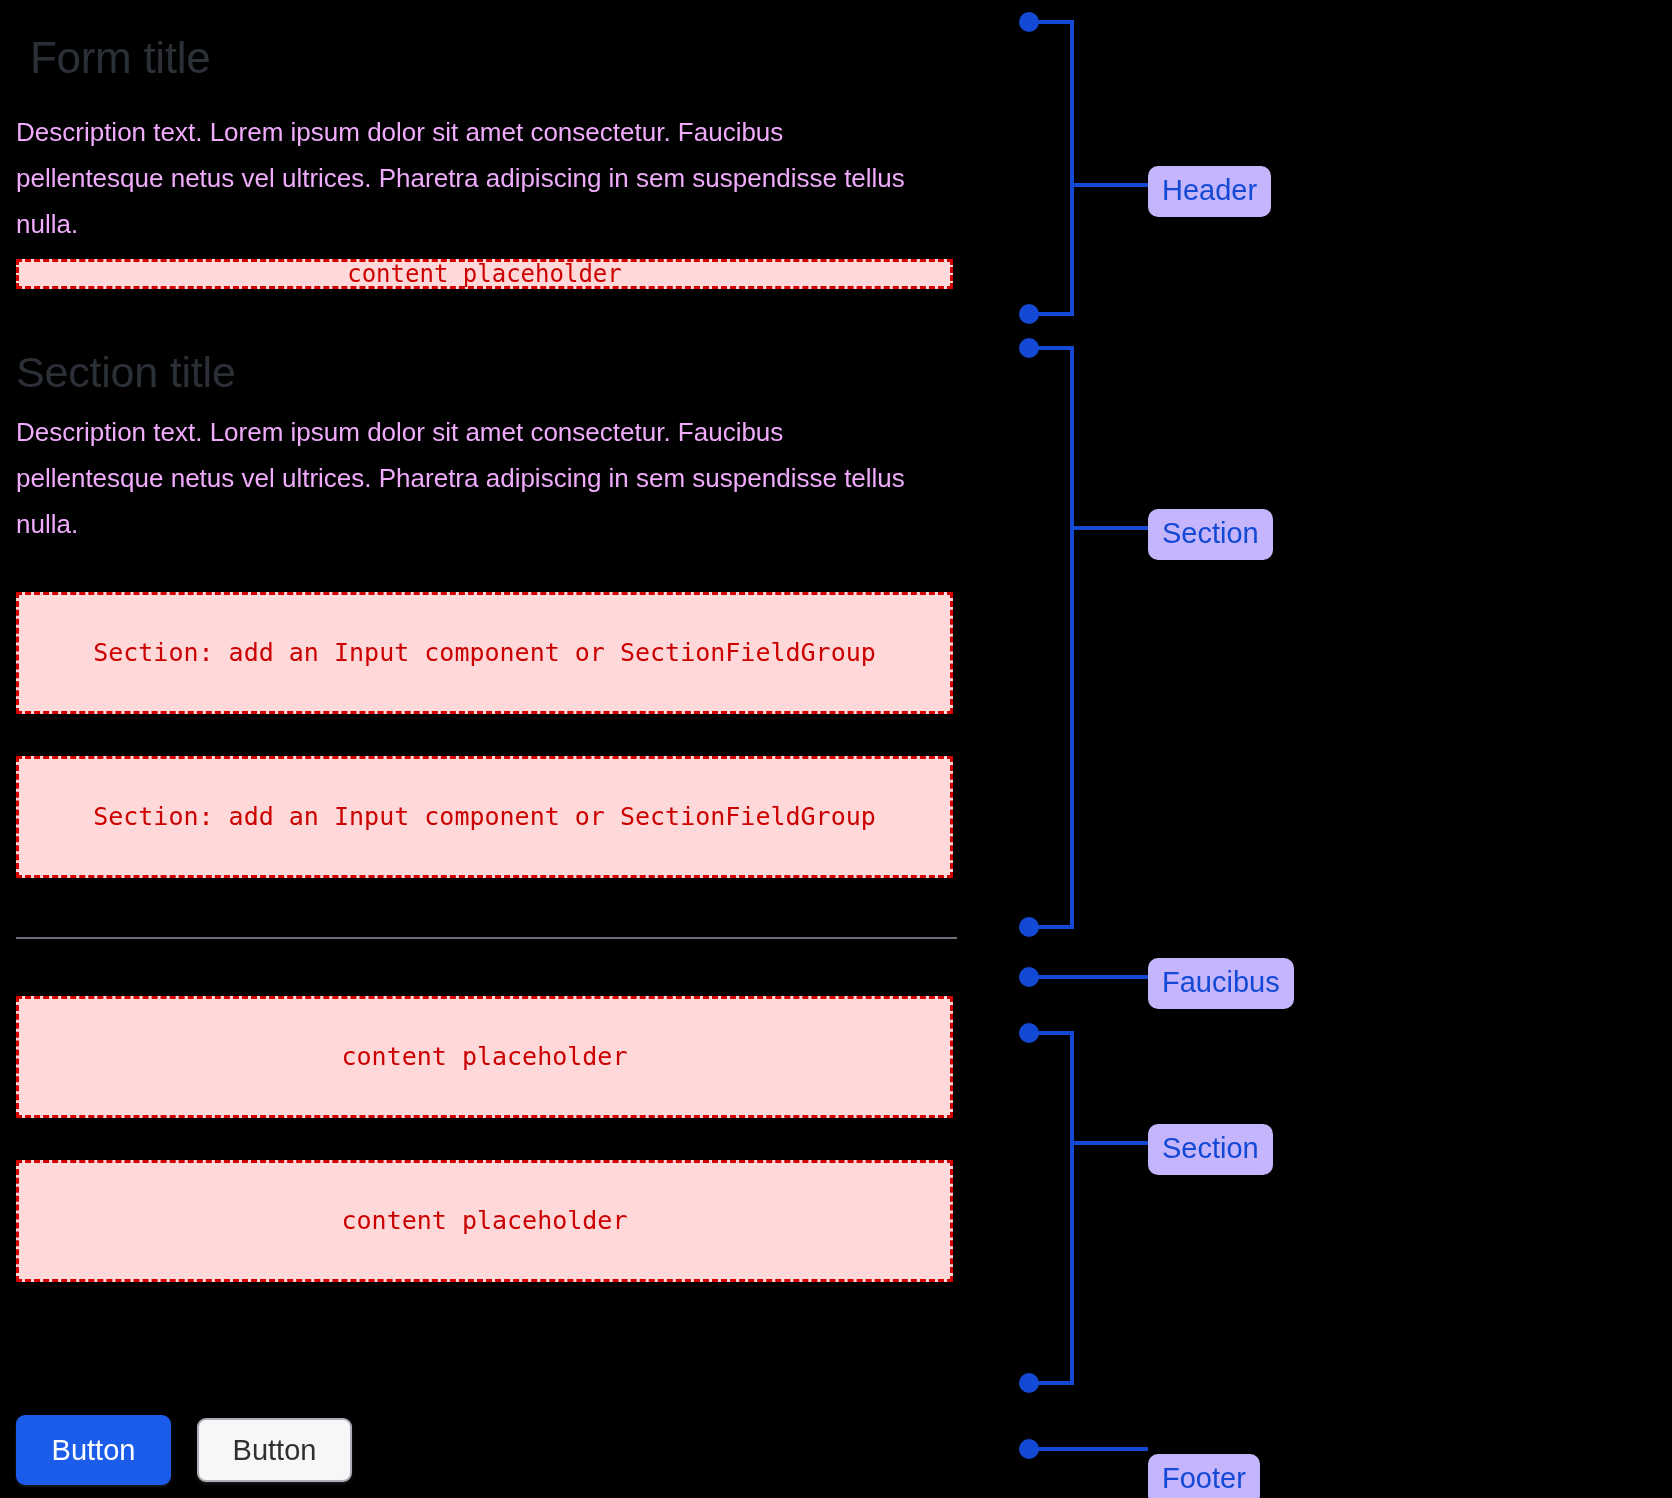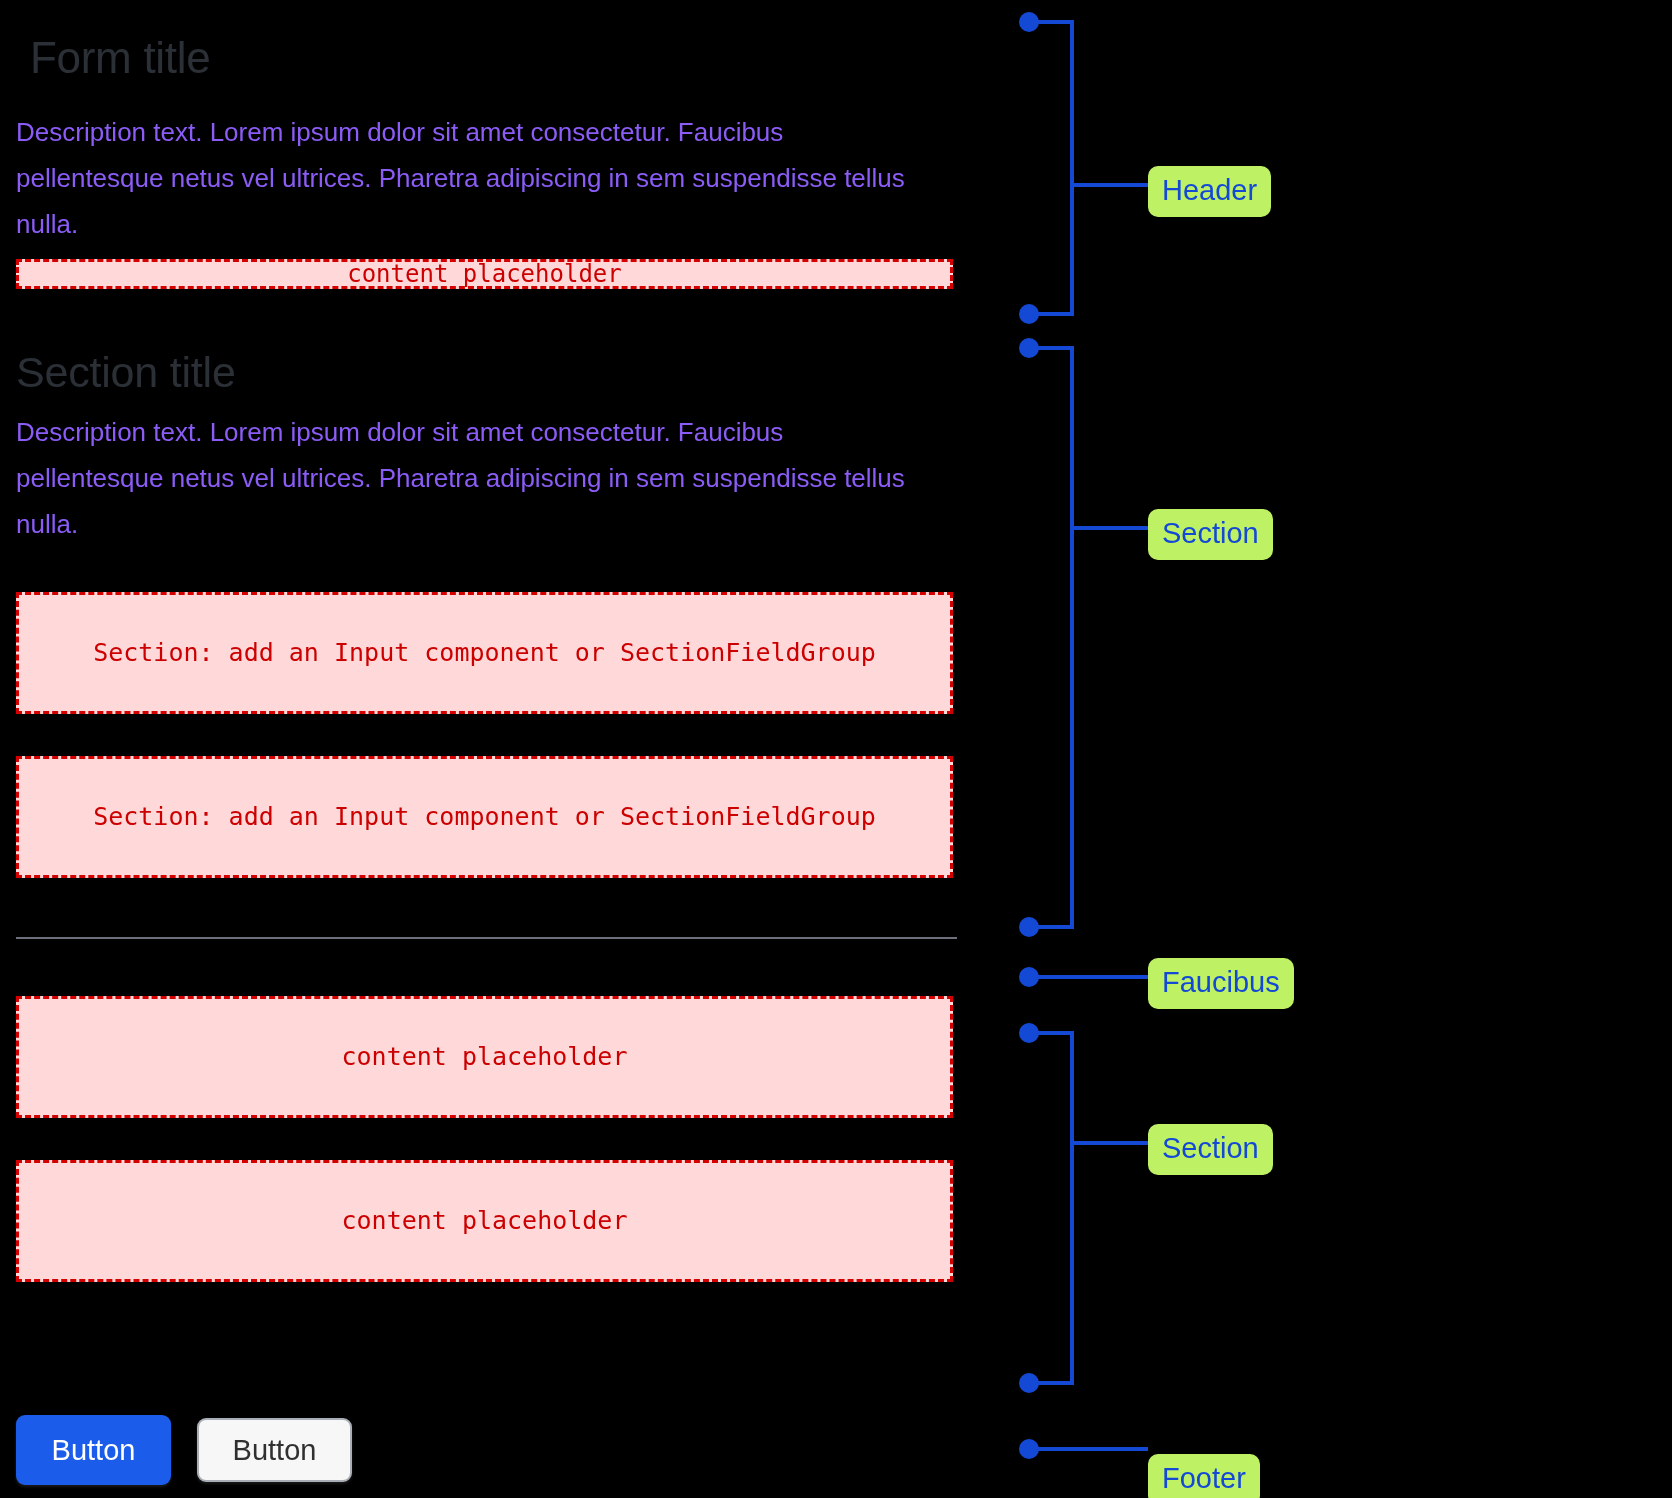--- a/index.html
+++ b/index.html
@@ -34,21 +34,21 @@
     color: #2b2f36;
     line-height: 1;
     margin: 14px;
     padding-top: 22px;
     letter-spacing: -0.3px;
   }
 
   .desc {
     font-size: 26px;
     line-height: 1.76;
-    color: #8b5cf6;
+    color: #f0abfc;
     margin: 0;
     padding-top: 16px;
     max-width: 900px;
   }
 
   .section-title {
     font-size: 43px;
     font-weight: 400;
     color: #2b2f36;
     line-height: 1;
@@ -118,21 +118,21 @@
   
   .anno-layer {
     position: absolute;
     inset: 0;
     pointer-events: none;
   }
   .anno-layer svg { display: block; }
 
   .anno-label {
     position: absolute;
-    background: #bef264;
+    background: #c4b5fd;
     color: #1449d6;
     font-family: "Liberation Sans", sans-serif;
     font-size: 29px;
     line-height: 1;
     padding: 10px 14px 12px 14px;
     border-radius: 10px;
     white-space: nowrap;
     pointer-events: auto;
     cursor: default;
   }

